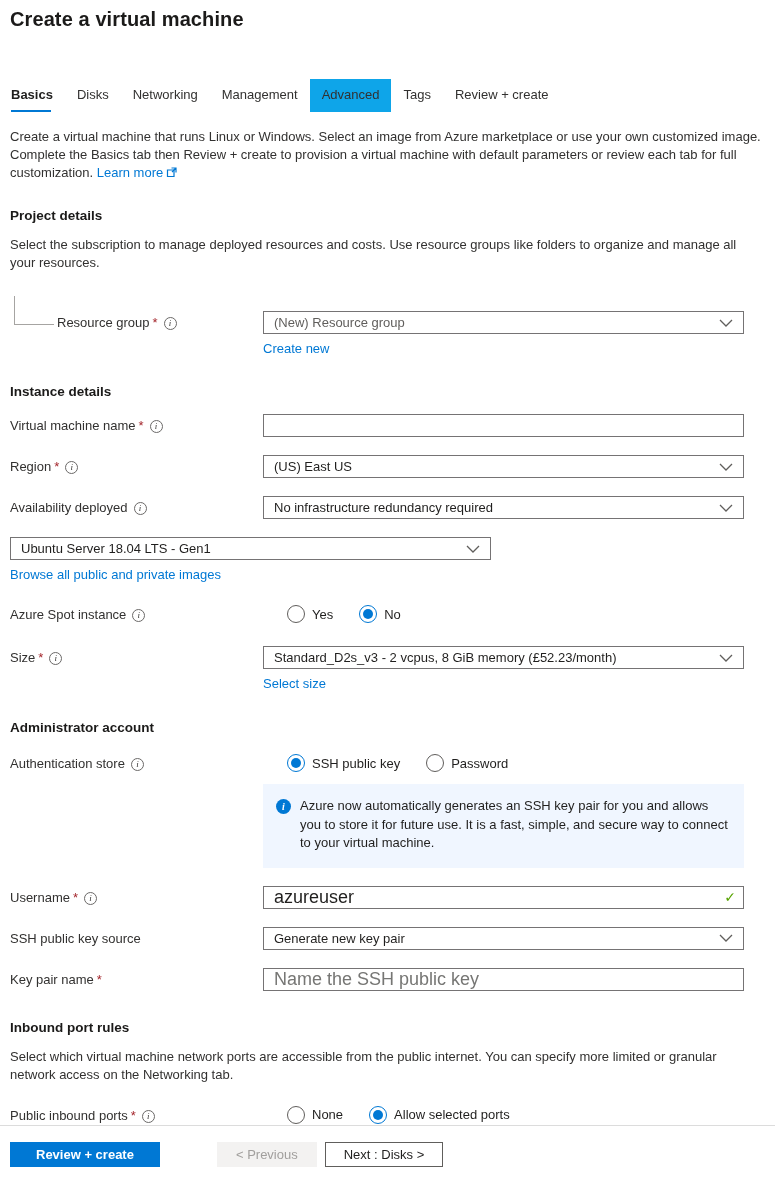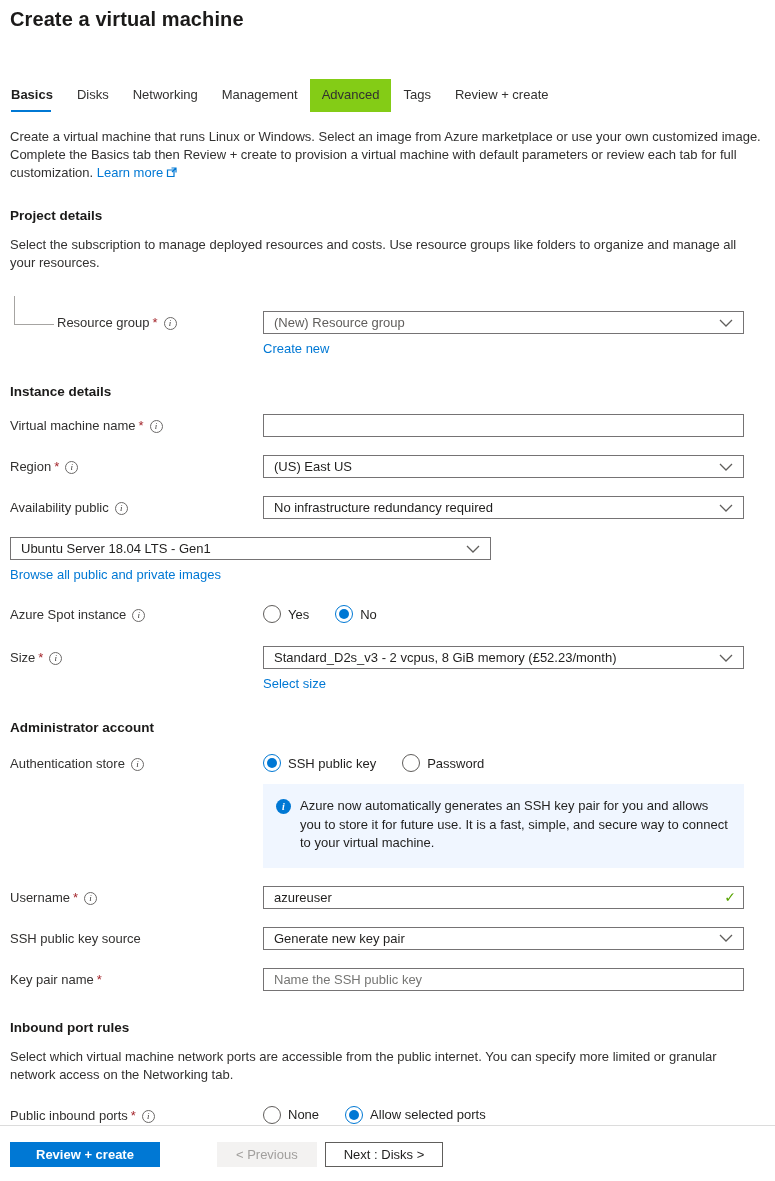--- a/index.html
+++ b/index.html
@@ -12,21 +12,21 @@
     position:relative; overflow:hidden;
   }
   h1.page-title { font-size:20px; font-weight:bold; color:#1b1a19; margin-top:2px; letter-spacing:0.1px; }
 
   
   .tabs { display:flex; margin-top:48px; align-items:stretch; }
   .tab { padding:8px 12px 10px 12px; cursor:pointer; color:#323130; position:relative; font-size:13px; }
   .tab:first-child { padding-left:1px; }
   .tab.active { font-weight:bold; color:#201f1e; }
   .tab.active::after { content:""; position:absolute; left:1px; right:14px; bottom:0; height:2px; background:#0078d4; }
-  .tab.hovered { background:#84cc16; }
+  .tab.hovered { background:#0ea5e9; }
 
   .intro { margin-top:16px; line-height:1.38; color:#323130; max-width:760px; }
   a.link { color:#0078d4; text-decoration:none; cursor:pointer; }
   .ext-icon { display:inline-block; vertical-align:-1px; margin-left:3px; }
 
   h2.section-heading { font-size:13.5px; font-weight:bold; color:#1b1a19; margin-top:25px; }
   p.section-desc { margin-top:13px; line-height:1.4; color:#323130; max-width:760px; }
 
   
   .form-row { display:flex; margin-top:18px; align-items:flex-start; position:relative; }
@@ -40,36 +40,36 @@
   }
   .combobox {
     height:23px; border:1px solid #757374; background:#fff; display:flex; align-items:center;
     padding:0 10px; justify-content:space-between; cursor:pointer;
   }
   .combo-text { color:#201f1e; white-space:nowrap; overflow:hidden; }
   .combo-text.placeholder { color:#605e5c; }
   .chevron { flex:none; margin-left:8px; }
   input.text-input {
     width:100%; height:23px; border:1px solid #757374; background:#fff; padding:0 10px;
-    font-family:inherit; font-size:13px; color:#201f1e; outline:none;
+    font-family:inherit; font-size:18px; color:#201f1e; outline:none;
   }
   input.text-input::placeholder { color:#767674; opacity:1; }
   .input-valid-wrap { position:relative; }
   .valid-check { position:absolute; right:8px; top:3px; color:#57a300; font-size:14px; font-weight:bold; }
   .sub-link { display:inline-block; margin-top:7px; }
 
   
   .connector {
     position:absolute; left:4px; top:-15px; width:40px; height:29px;
     border-left:1px solid #a6a4a2; border-bottom:1px solid #a6a4a2;
   }
   .indent-label { margin-left:47px; }
 
   
-  .radio-group { display:flex; padding-top:2px; }
+  .radio-group { display:flex; padding-top:2px;margin-left:24px; }
   .radio-option { display:flex; align-items:center; margin-right:26px; cursor:pointer; }
   .radio-circle {
     width:18px; height:18px; border-radius:50%; border:1px solid #5f5d5b; background:#fff; flex:none;
     display:flex; align-items:center; justify-content:center; margin-right:7px;
   }
   .radio-option.checked .radio-circle { border:1px solid #0078d4; }
   .radio-option.checked .radio-circle::after { content:""; width:10px; height:10px; border-radius:50%; background:#0078d4; }
   .radio-label { color:#201f1e; }
 
   
@@ -164,21 +164,21 @@
       <span class="combo-text">(US) East US</span>
       <svg class="chevron" width="14" height="8" viewBox="0 0 14 8">
           <path d="M1 1 L7 7 L13 1" fill="none" stroke="#605e5c" stroke-width="1.3"></path>
         </svg>
     </div>
   </div>
 </div>
 
 <div class="form-row">
   <div class="label-col">
-    <span>Availability public</span><span class="info-icon">i</span>
+    <span>Availability deployed</span><span class="info-icon">i</span>
   </div>
   <div class="control-col">
     <div class="combobox">
       <span class="combo-text">No infrastructure redundancy required</span>
       <svg class="chevron" width="14" height="8" viewBox="0 0 14 8">
           <path d="M1 1 L7 7 L13 1" fill="none" stroke="#605e5c" stroke-width="1.3"></path>
         </svg>
     </div>
   </div>
 </div>

